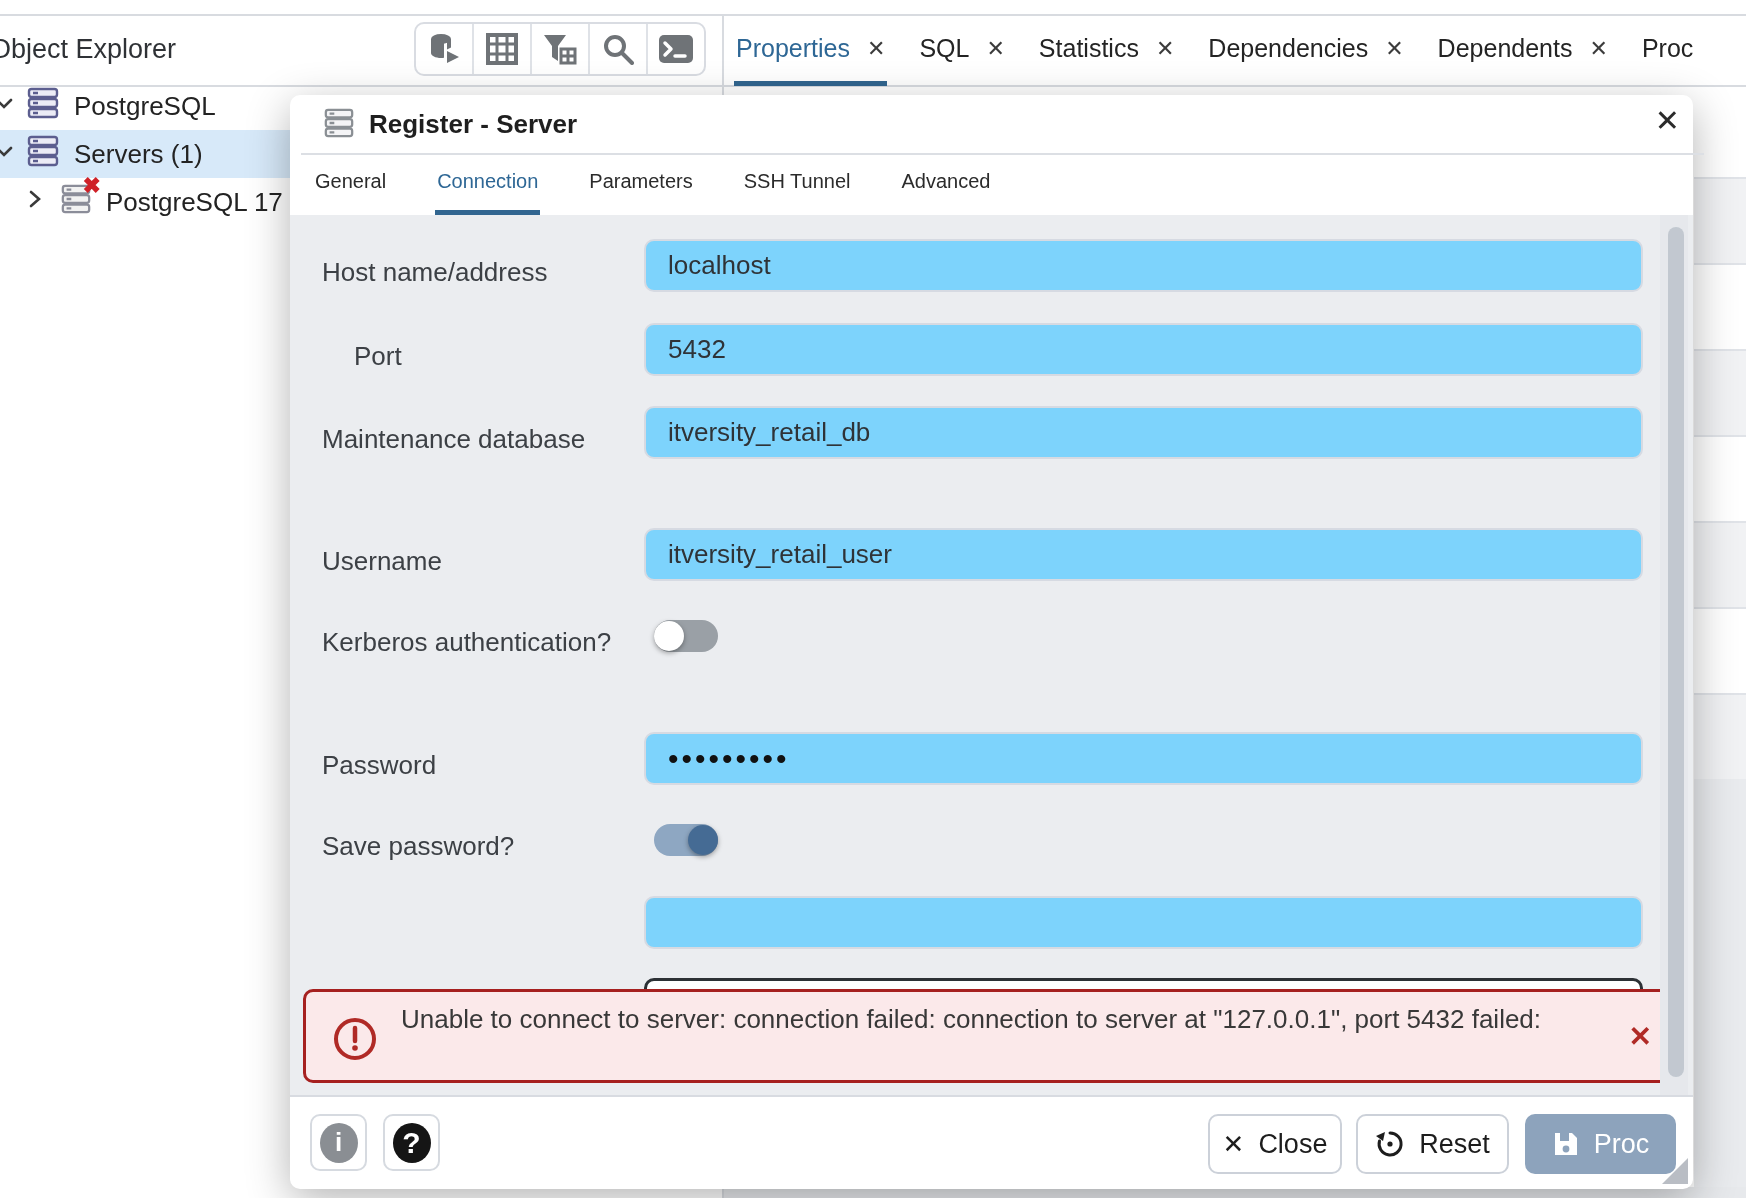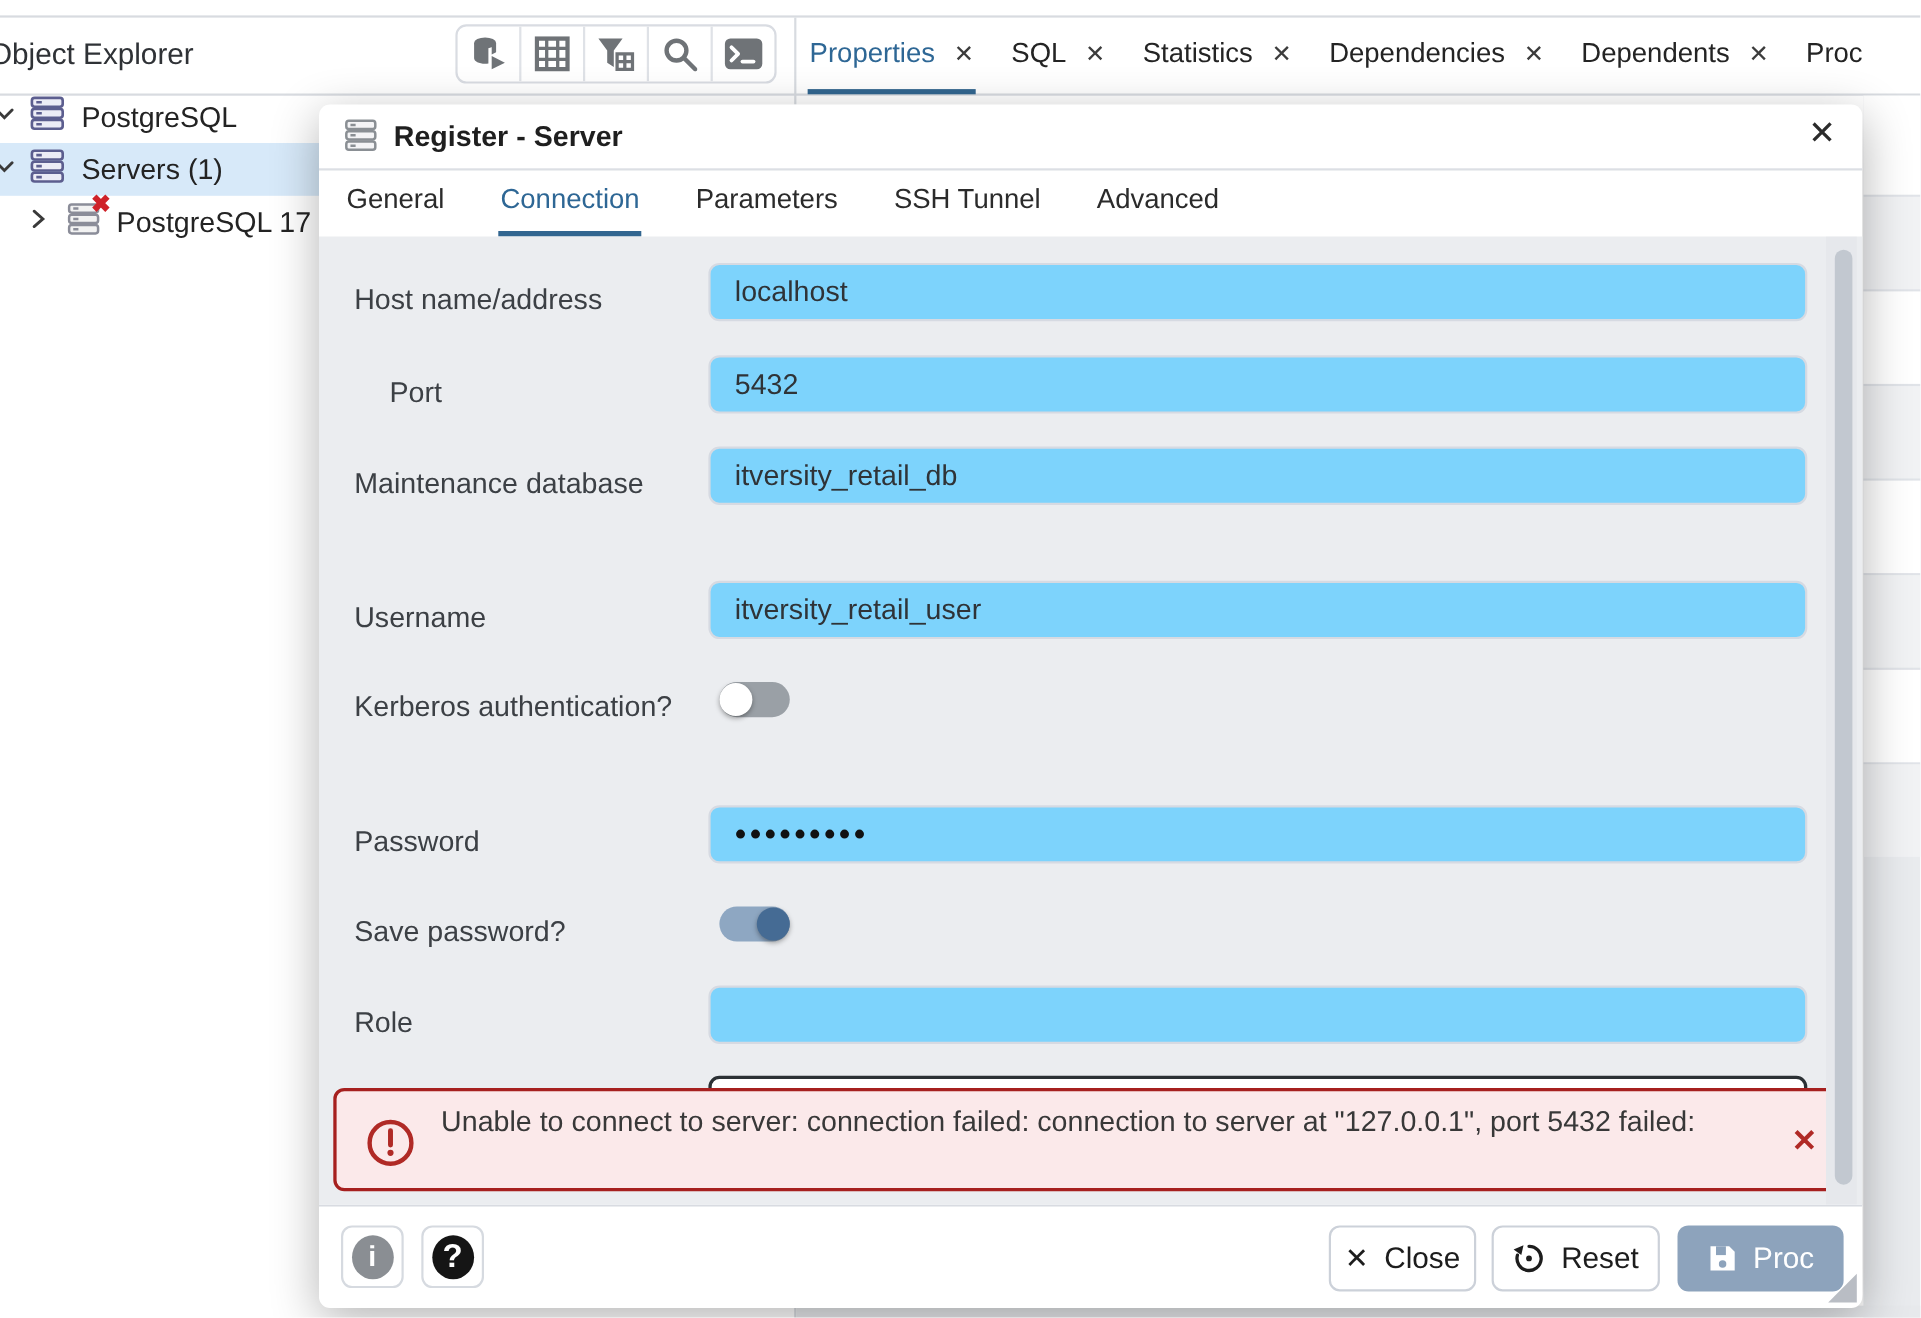--- a/index.html
+++ b/index.html
@@ -41,27 +41,27 @@
   
   .right-strip{position:absolute;left:1694px;top:87px;right:0;bottom:0;background:#e9ebee;}
   .rrow{position:absolute;left:0;right:0;border-bottom:2px solid #e0e3e8;}
   .bottom-strip{position:absolute;left:724px;top:1187px;right:0;height:11px;background:#e7e9ec;}
 
   
   .dialog{
     position:absolute;left:290px;top:95px;width:1403px;height:1092px;background:#ffffff;
     border-radius:10px;box-shadow:0 12px 44px rgba(0,0,0,.30);
   }
-  .dlg-header{position:absolute;left:0;top:0;width:100%;height:58px;border-bottom:2px solid #dcdfe4;display:flex;align-items:center;}
+  .dlg-header{position:absolute;left:11px;top:0;width:100%;height:58px;border-bottom:2px solid #dcdfe4;display:flex;align-items:center;}
   .dlg-title{margin-left:14px;font-size:26px;font-weight:700;color:#1f1f1f;}
   .dlg-close{position:absolute;right:24px;top:8px;font-size:30px;color:#2b2b2b;cursor:default;}
   .dlg-hicon{margin-left:22px;position:relative;top:1px;}
 
   .dlg-tabs{position:absolute;left:23px;top:58px;height:62px;display:flex;gap:47px;align-items:stretch;}
-  .dtab{display:flex;align-items:center;font-size:25px;color:#2b2b2b;border-bottom:5px solid transparent;padding:0 2px;}
+  .dtab{display:flex;align-items:center;font-size:20px;color:#2b2b2b;border-bottom:5px solid transparent;padding:0 2px;}
   .dtab.active{color:#2e6795;border-bottom-color:#326690;}
 
   .dlg-body{position:absolute;left:0;top:120px;width:1403px;height:880px;background:#ebedf0;overflow:hidden;}
   .flabel{position:absolute;left:32px;width:310px;font-size:26px;line-height:40px;color:#3c4045;}
   .finput{
     position:absolute;left:354px;width:999px;height:53px;background:#7dd3fc;border:2px solid #d6dae2;border-radius:10px;
     display:flex;align-items:center;font-size:26px;color:#2f3337;box-sizing:border-box;
   }
   .finput .val{margin-left:22px;white-space:nowrap;}
   .finput.password .val{font-size:30px;letter-spacing:3px;color:#111;}
@@ -341,21 +341,20 @@
       <div class="flabel" style="top:530px;">Password</div>
       <div class="finput password" style="top:517px;">
         <span class="val">•••••••••</span>
       </div>
 
       <div class="flabel" style="top:611px;">Save password?</div>
       <div class="toggle on" style="top:609px;">
           <span class="knob"></span>
         </div>
 
-      <div class="flabel" style="top:694px;">Role</div>
       <div class="finput" style="top:681px;">
         <span class="val"></span>
       </div>
 
       <div class="service-sliver"></div>
 
       <div class="err-box">
         <span class="err-icon">
           <svg width="46" height="46" viewBox="0 0 46 46">
               <circle cx="23" cy="23" r="19" fill="none" stroke="#b02a26" stroke-width="4"></circle>

